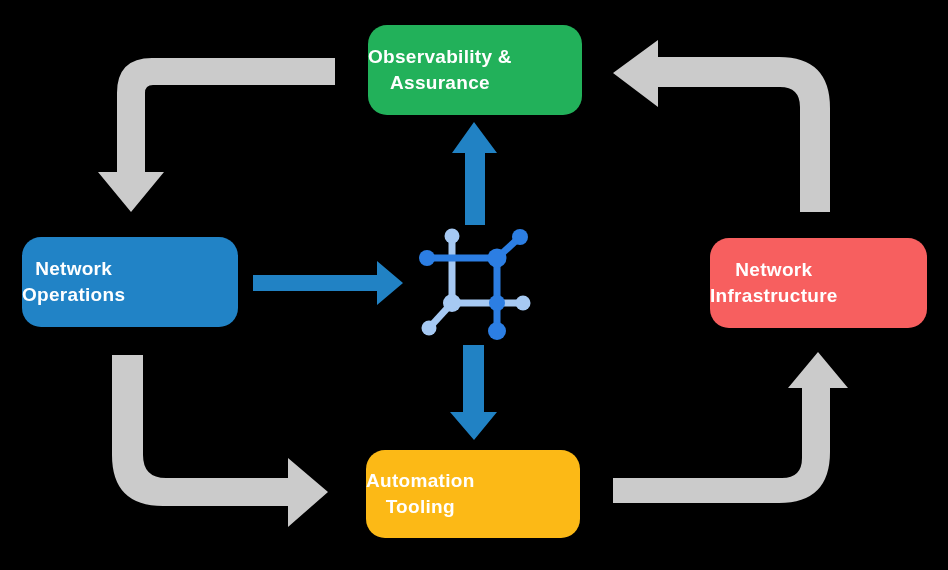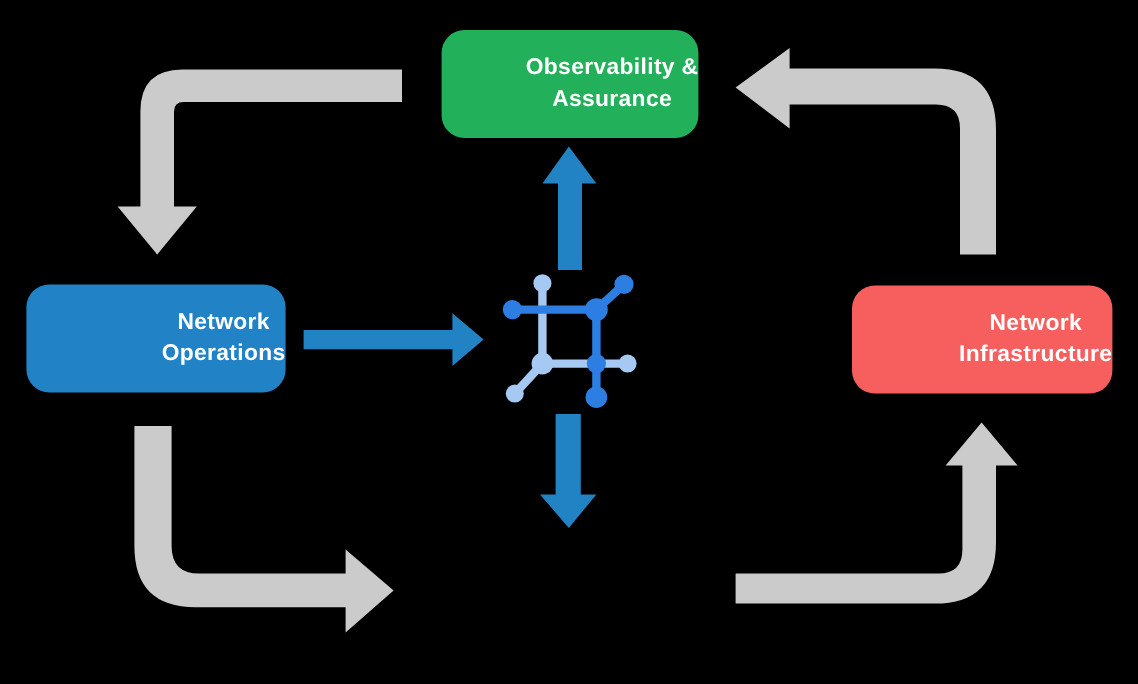--- a/index.html
+++ b/index.html
@@ -6,21 +6,21 @@
   .canvas{
     position:relative;
     width:948px;height:570px;
     background:#000;
     font-family:"Liberation Sans",sans-serif;
     overflow:hidden;
   }
   .layer{position:absolute;left:0;top:0;width:948px;height:570px;}
   .node{
     position:absolute;
-    display:flex;align-items:center;justify-content:flex-end;
+    display:flex;align-items:center;justify-content:flex-start;
     border-radius:19px;
     color:#fff;
     font-size:19px;
     font-weight:600;
     letter-spacing:.3px;
     line-height:1.35;
     text-align:center;
     white-space:pre-line;
   }
   .node-observability{left:368px;top:25px;width:214px;height:90px;background:#22B15A;}
@@ -84,14 +84,18 @@
 Assurance</span>
   </div>
   <div class="node node-operations">
     <span>Network
 Operations</span>
   </div>
   <div class="node node-infrastructure">
     <span>Network
 Infrastructure</span>
   </div>
+  <div class="node node-automation">
+    <span>Automation
+Tooling</span>
+  </div>
 
 </div>
 
 </body></html>

